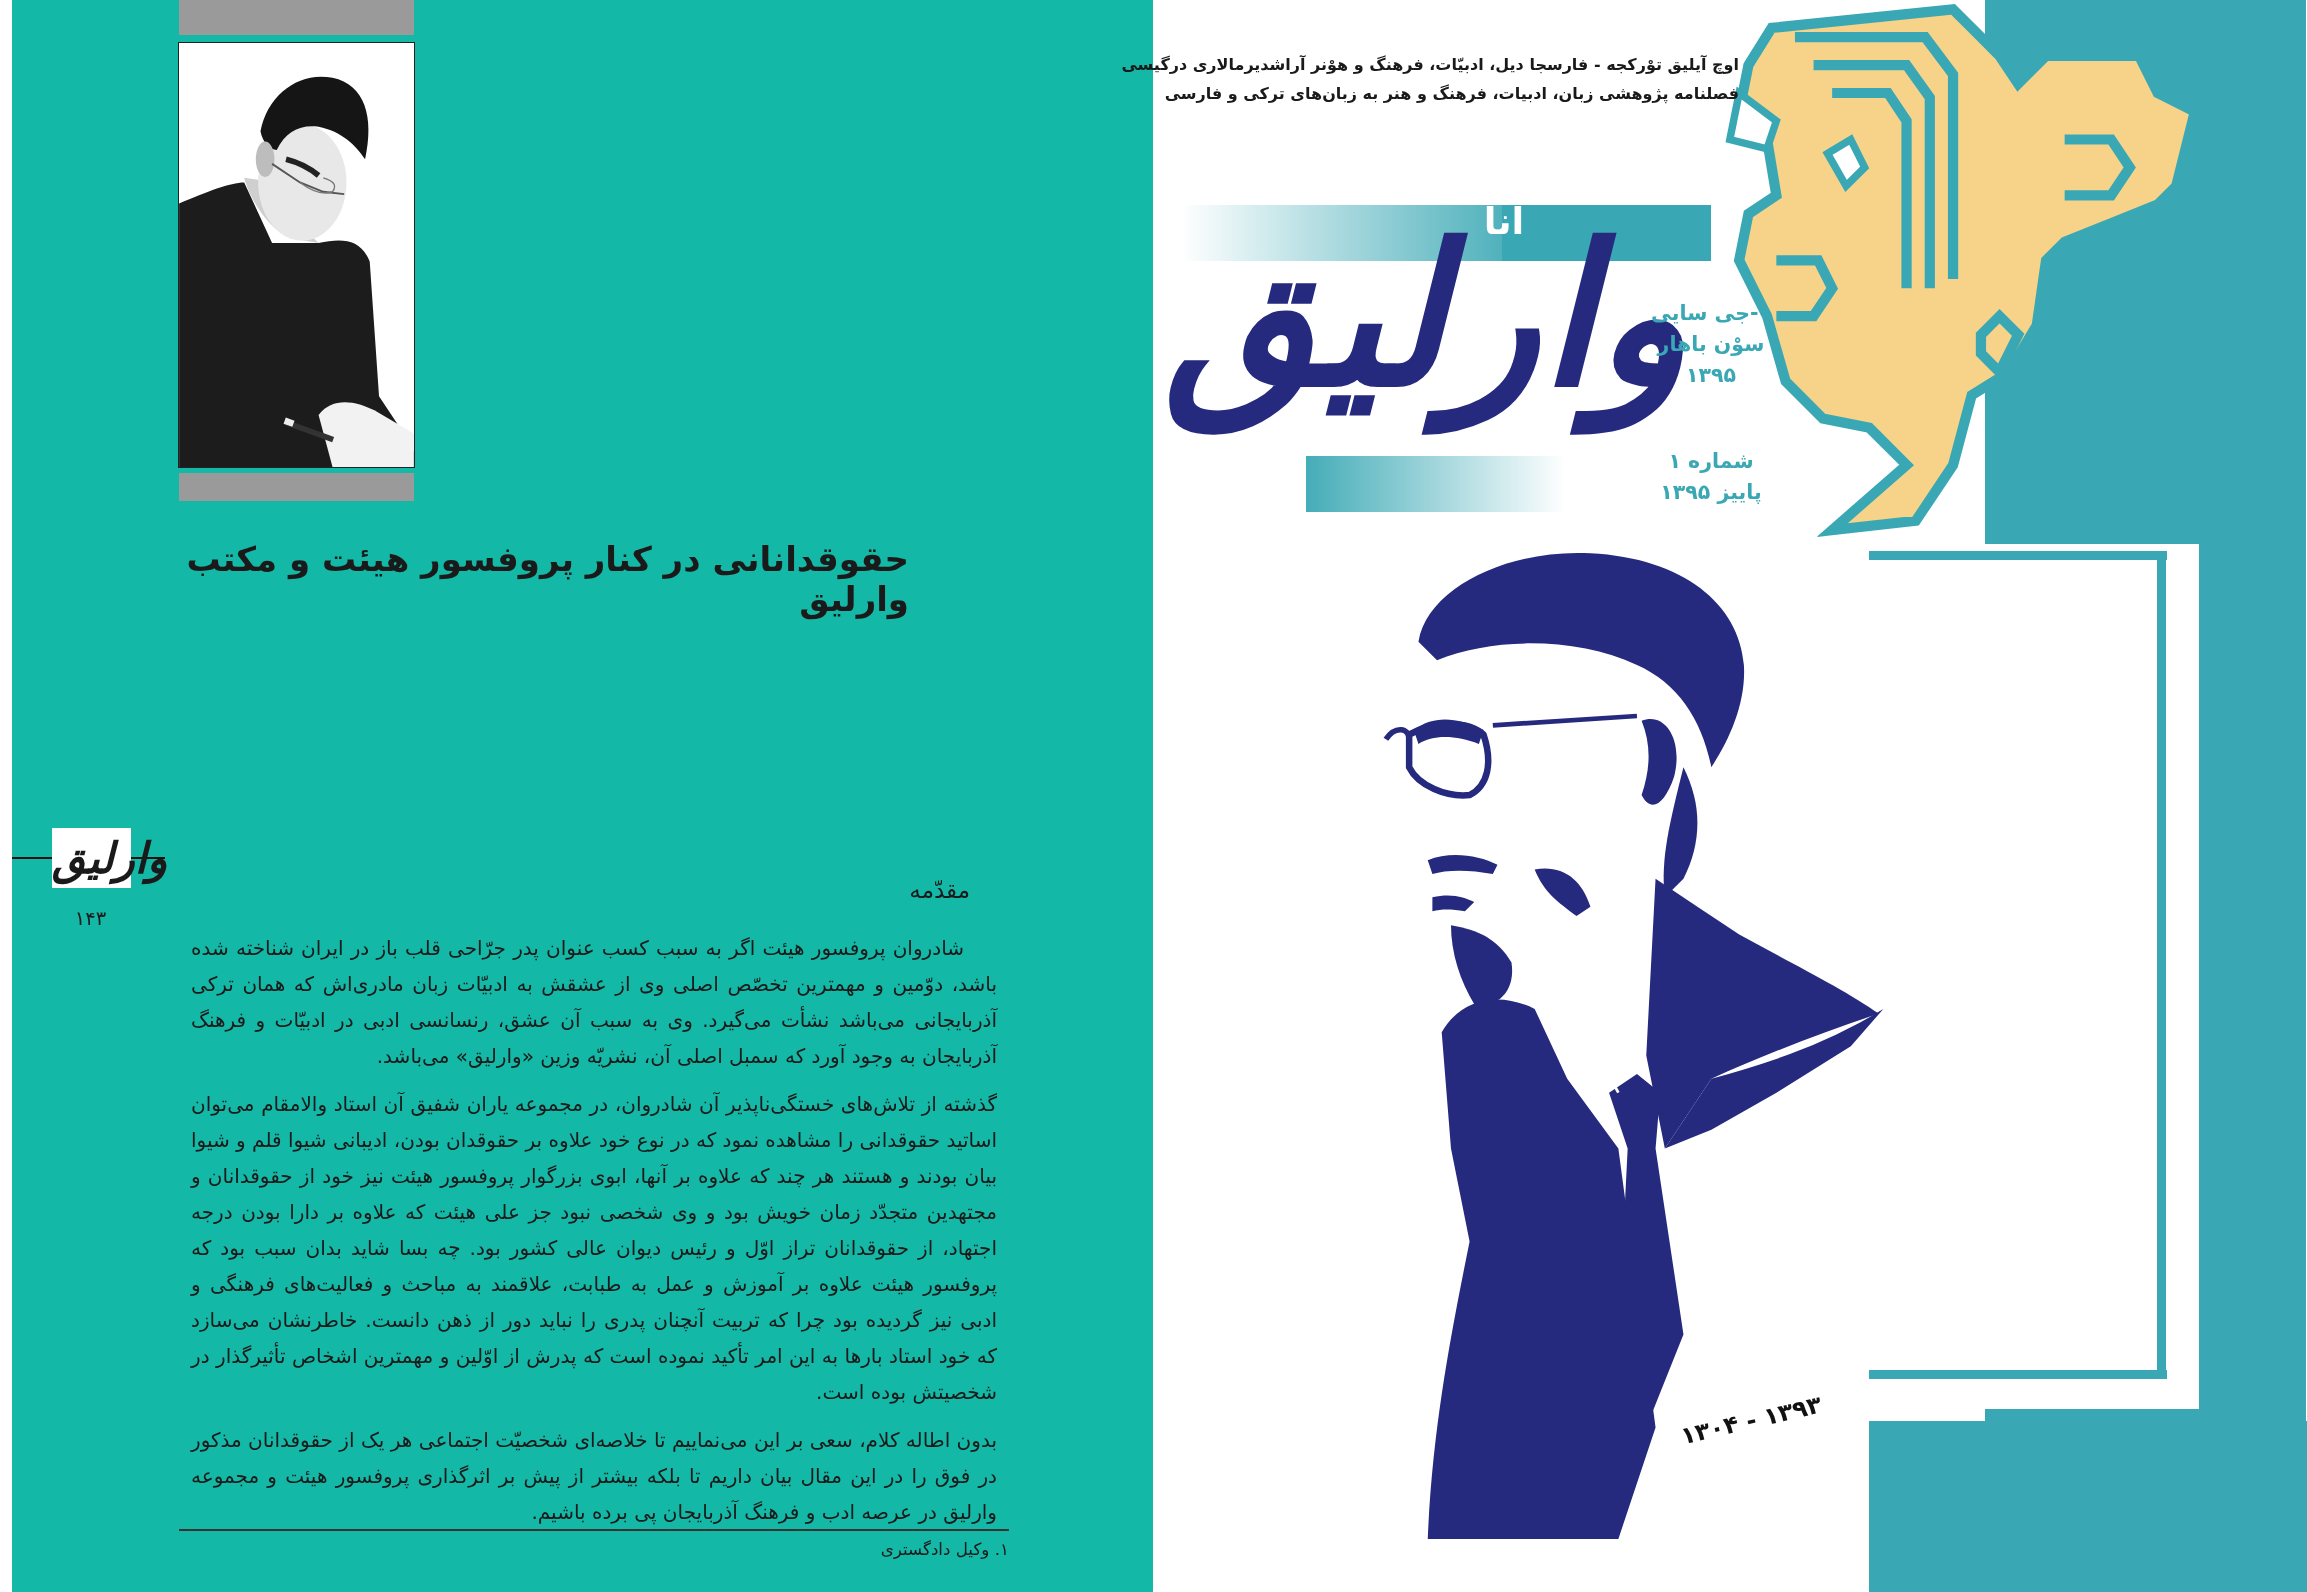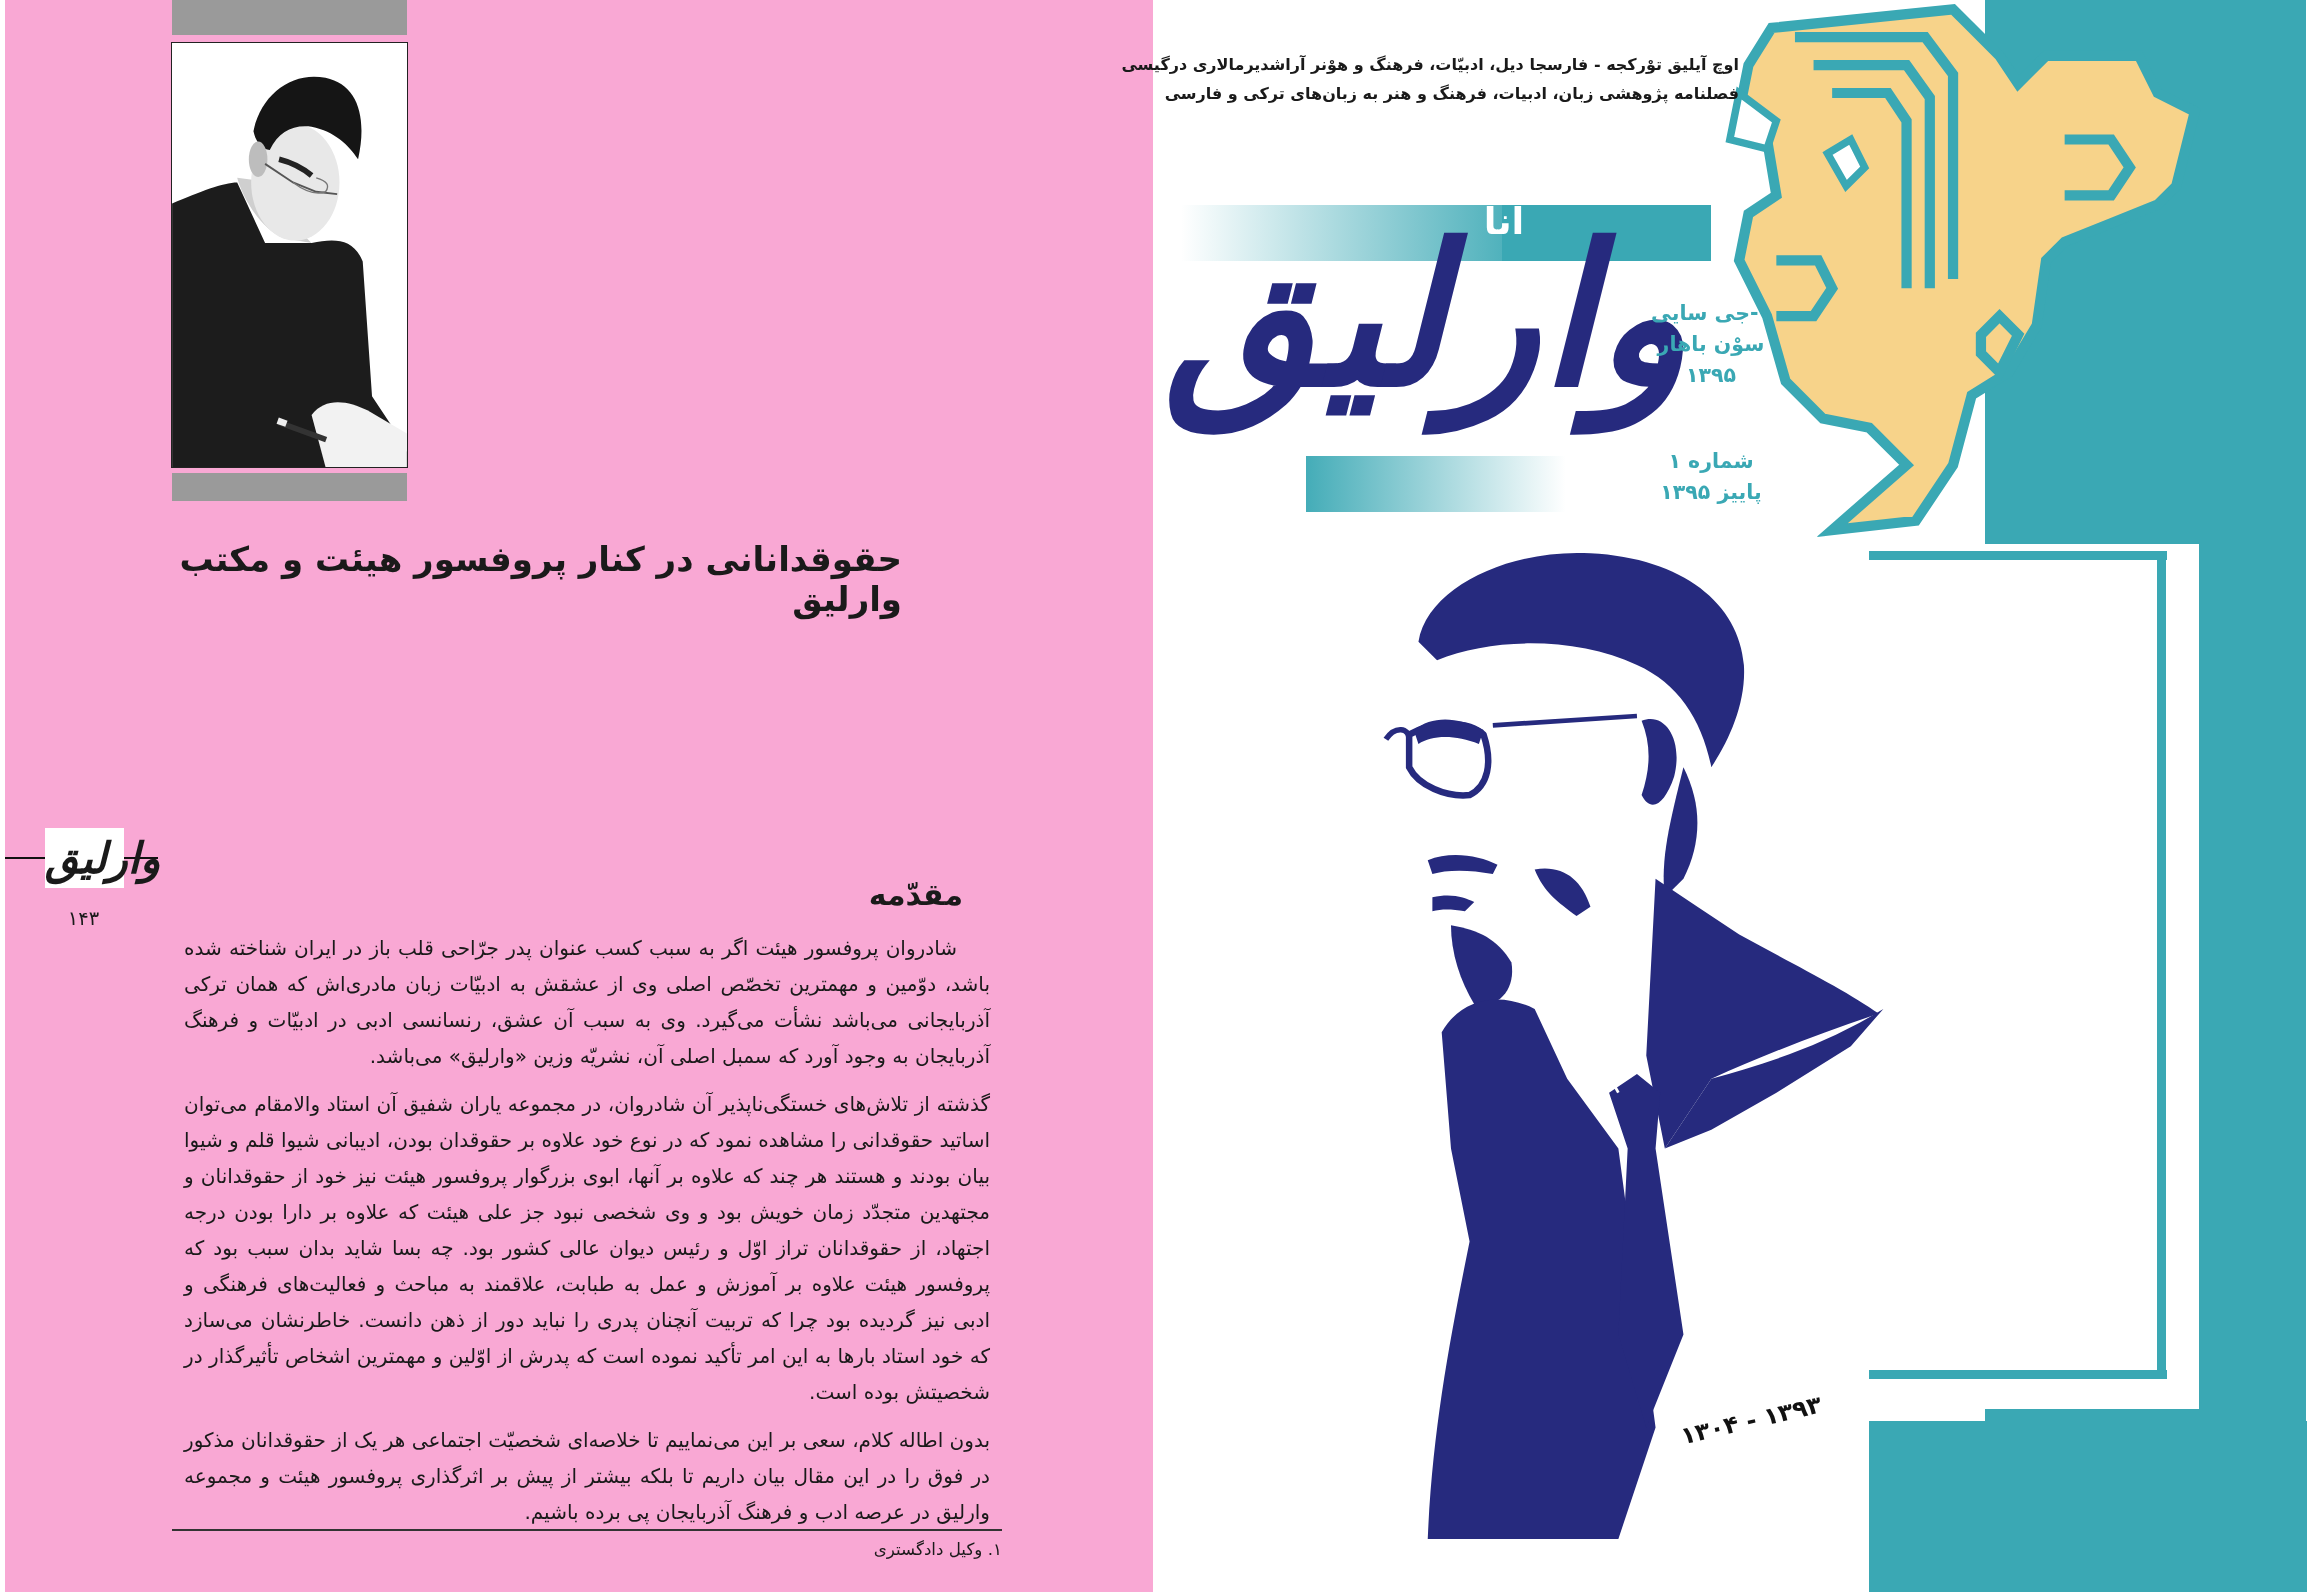--- a/index.html
+++ b/index.html
@@ -1,34 +1,34 @@
 <!DOCTYPE html>
 <html style="font-size:7.4px"><head>
 <meta charset="utf-8">
 <style>
   html,body{margin:0;padding:0;background:#fff;}
   body{width:2307px;height:1593px;position:relative;overflow:hidden;font-family:"DejaVu Sans",sans-serif;color:#1a1a1a;}
   .page{position:absolute;top:0;height:1593px;}
-  #left-page{left:5px;width:1153px;background:#f9a8d4;}
+  #left-page{left:12px;width:1153px;background:#14b8a6;}
   #right-page{left:1153px;width:1154px;background:#fff;}
 
   
   .gray-bar{position:absolute;left:167px;width:235px;background:#9a9a9a;}
   .photo-frame{position:absolute;left:166px;top:42px;width:235px;height:424px;border:1.9px solid #222;background:#fff;overflow:hidden;}
   .rtl{direction:rtl;text-align:right;}
   .article-title{position:absolute;left:167px;width:730px;top:539px;font-size:34px;font-weight:bold;}
   .author{position:absolute;left:167px;width:730px;top:612px;font-size:21.4px;}
   .author sup{font-size:14px;}
   .poem{position:absolute;left:167px;width:242px;top:698px;font-size:19.5px;line-height:36px;}
   .poem div{white-space:nowrap;}
   .side-logo{position:absolute;left:0;top:828px;width:153px;height:70px;}
   .side-logo .line{position:absolute;top:29px;height:2.3px;background:#111;}
   .side-logo .word{position:absolute;left:40px;top:0;width:79px;text-align:center;font-family:"DejaVu Serif",serif;font-size:43px;font-weight:bold;font-style:italic;line-height:60px;background:#fff;}
   .page-number{position:absolute;left:60px;top:907px;width:37px;text-align:center;font-size:19.5px;}
-  .section-heading{position:absolute;left:167px;width:791px;top:877px;font-size:30px;font-weight:bold;}
+  .section-heading{position:absolute;left:167px;width:791px;top:877px;font-size:23px;font-weight:normal;}
   .body-text{position:absolute;left:167px;width:830px;top:918px;font-size:20px;line-height:36px;text-align:justify;text-align-last:right;}
   .body-text p{margin:12px;}
   .body-text p.first{text-indent:33px;}
   .footnote-rule{position:absolute;left:167px;width:830px;top:1529px;height:1.9px;background:#333;}
   .footnote{position:absolute;left:167px;width:830px;top:1539px;font-size:16.7px;}
 
   
   .cover-header{position:absolute;left:74px;width:512px;font-size:16px;font-weight:bold;white-space:nowrap;}
   .teal{background:#3aa8b4;}
   .band{position:absolute;}

